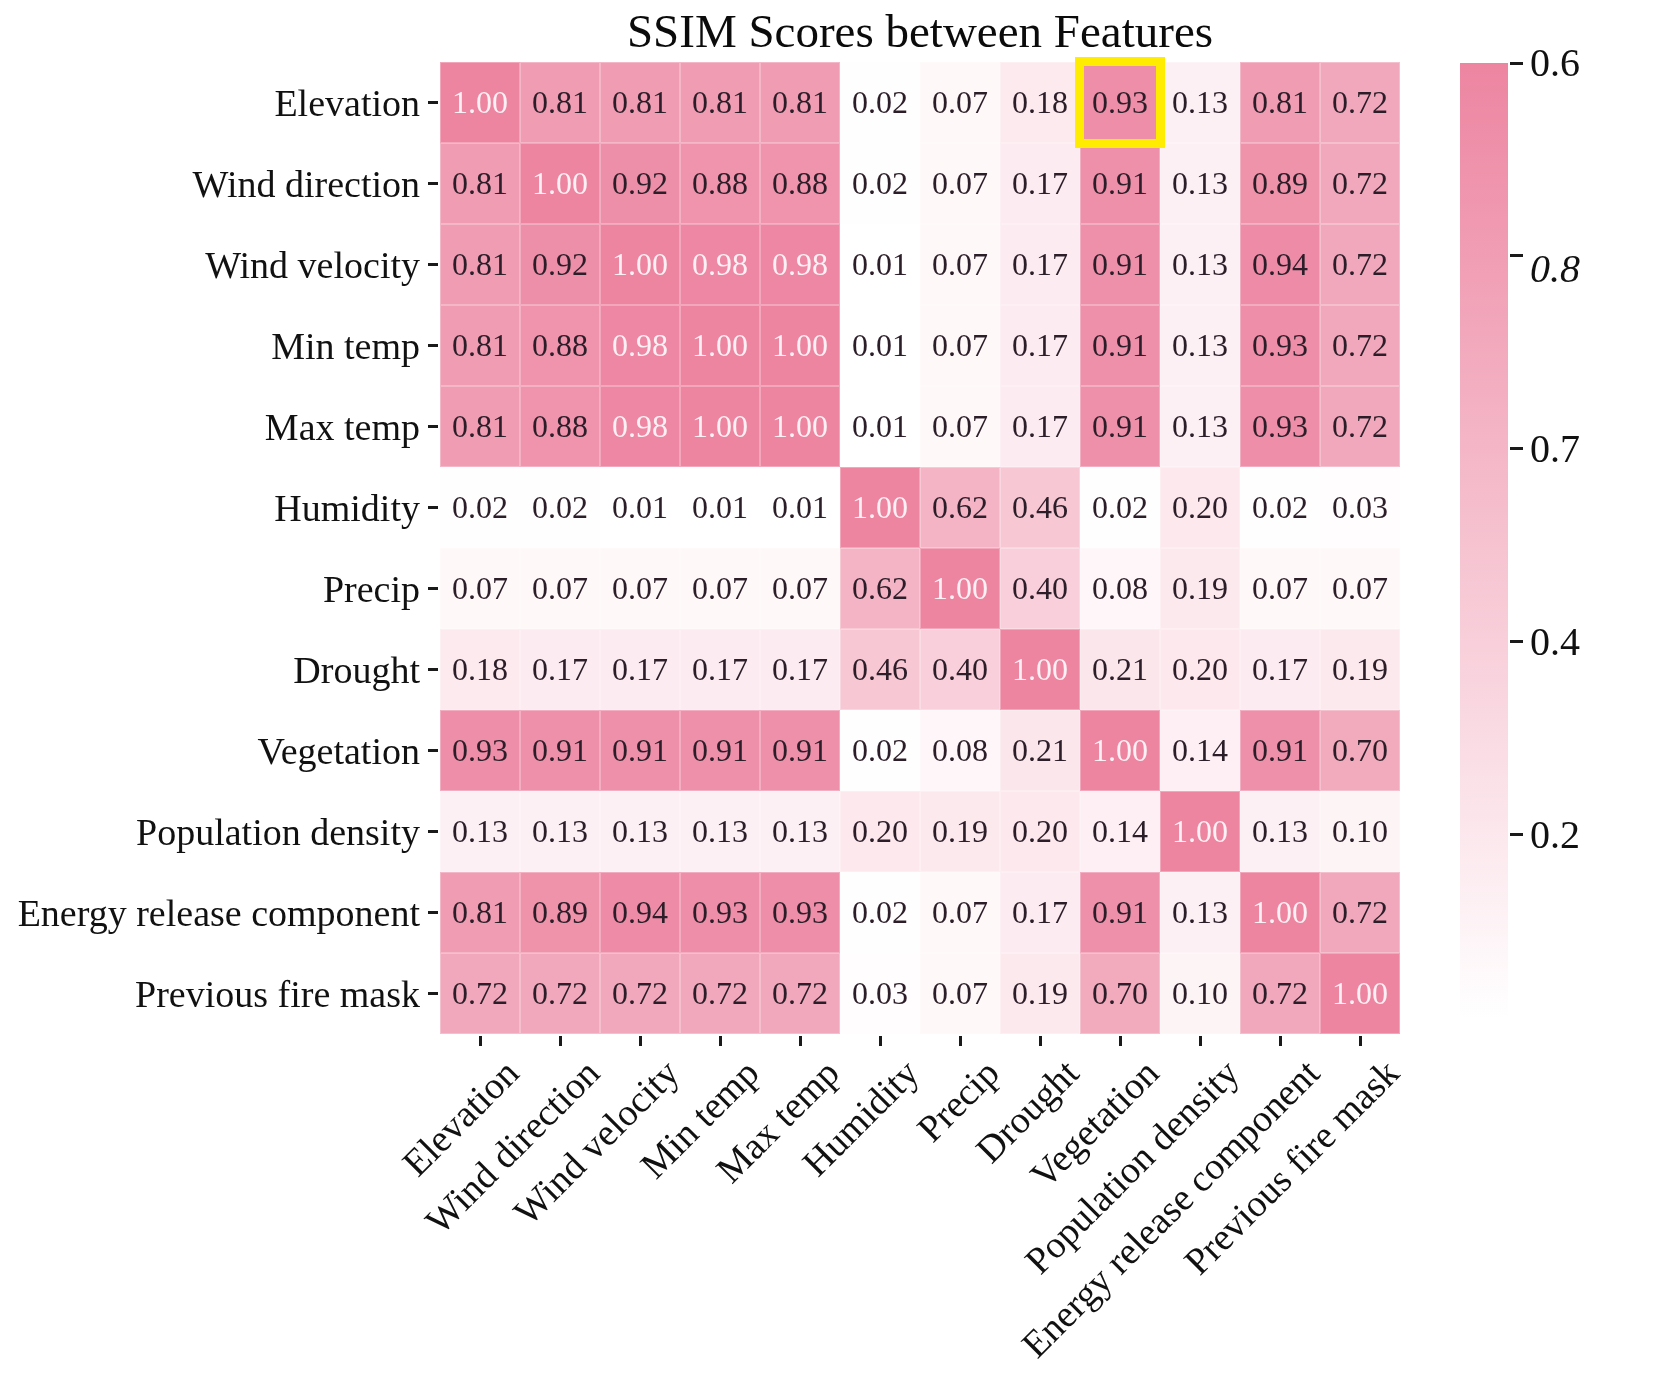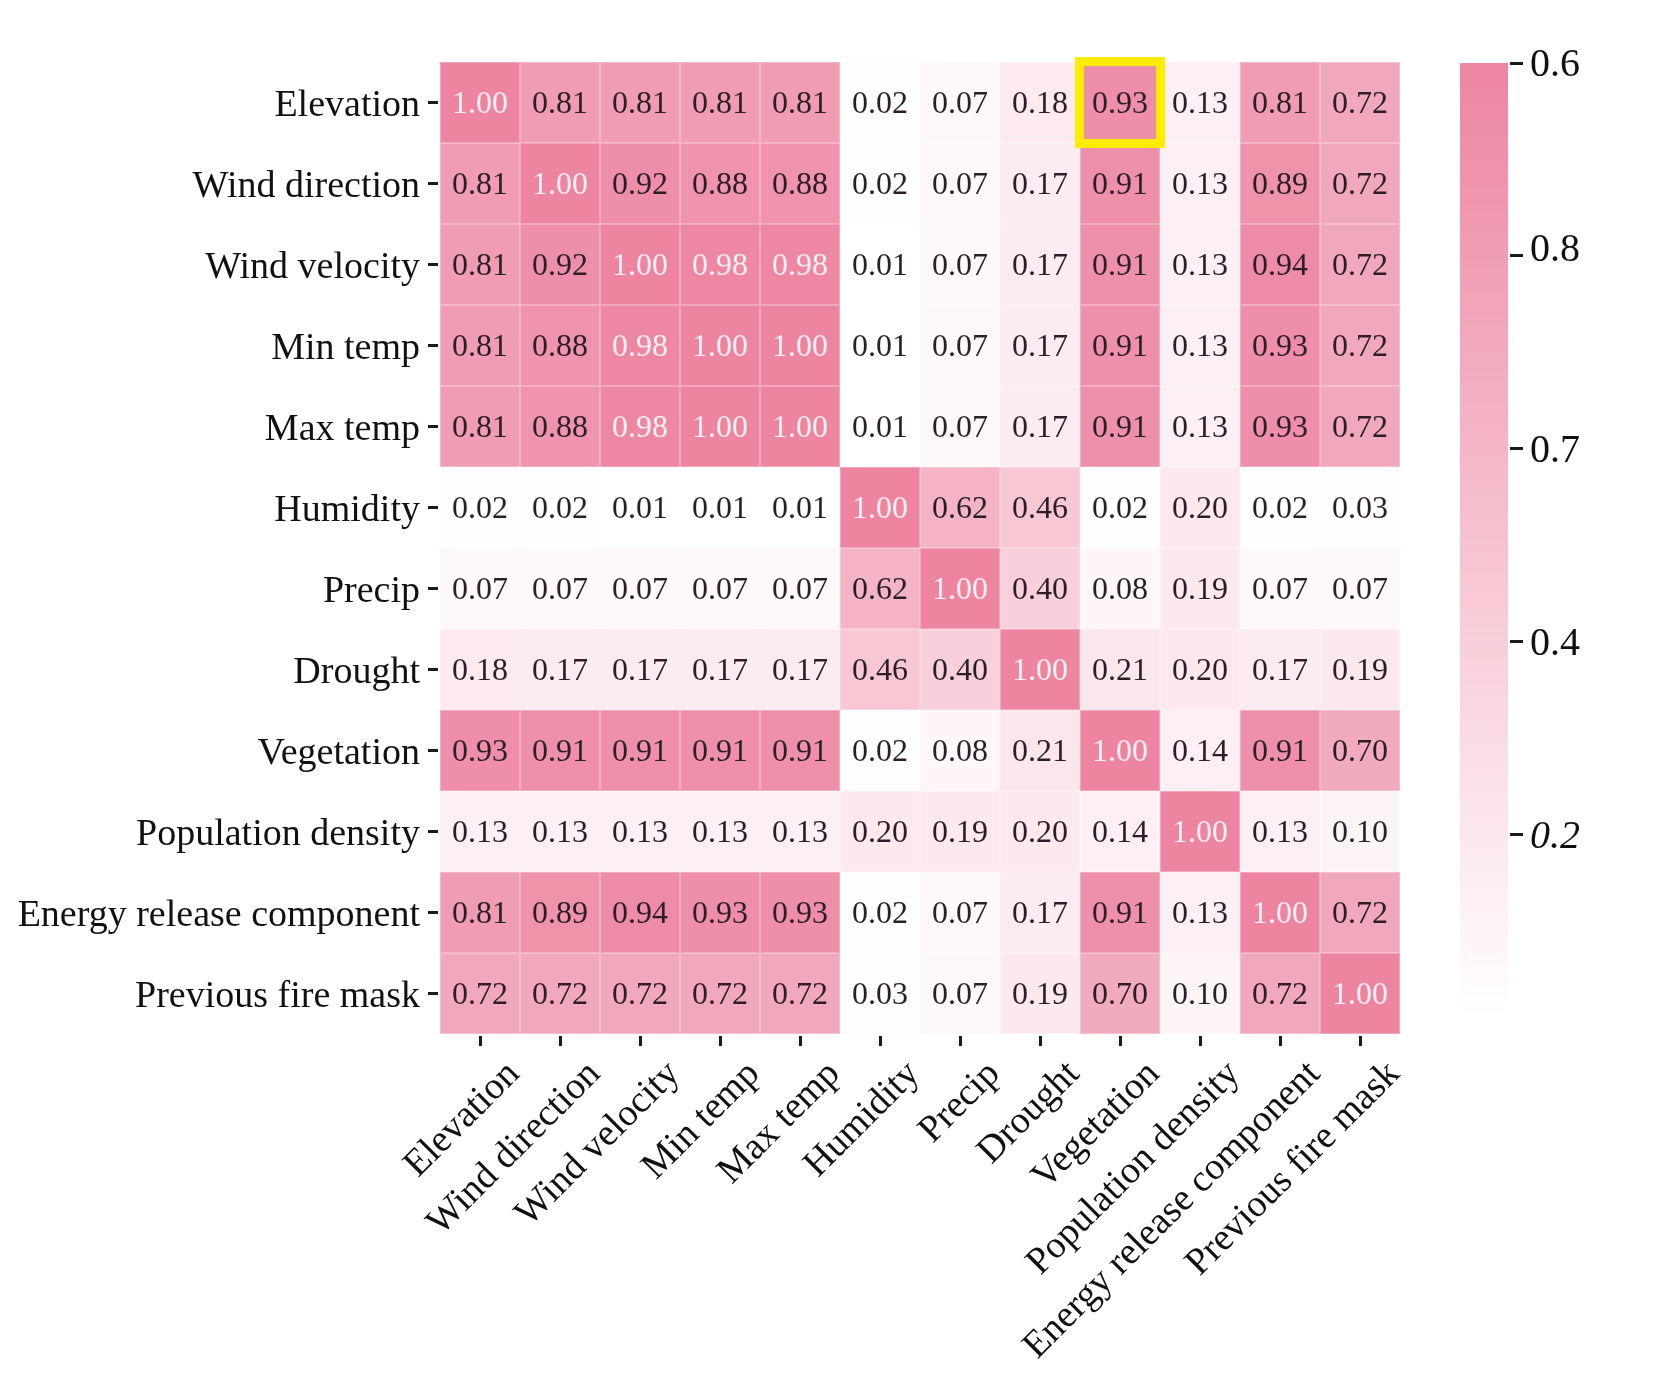--- a/index.html
+++ b/index.html
@@ -75,20 +75,21 @@
     position:absolute;
     border:9px solid #ffec00;
     box-sizing:border-box;
     pointer-events:none;
   }
 </style>
 </head>
 <body>
 
 <div id="fig">
+  <div class="title">SSIM Scores between Features</div>
   <div id="heatmap">
       <div class="cell" style="left: 440px; top: 62px; background: rgb(237, 133, 161); color: rgb(253, 241, 245);">1.00</div>
       <div class="cell" style="left: 520px; top: 62px; background: rgb(240, 156, 179); color: rgb(44, 30, 40);">0.81</div>
       <div class="cell" style="left: 600px; top: 62px; background: rgb(240, 156, 179); color: rgb(44, 30, 40);">0.81</div>
       <div class="cell" style="left: 680px; top: 62px; background: rgb(240, 156, 179); color: rgb(44, 30, 40);">0.81</div>
       <div class="cell" style="left: 760px; top: 62px; background: rgb(240, 156, 179); color: rgb(44, 30, 40);">0.81</div>
       <div class="cell" style="left: 840px; top: 62px; background: rgb(255, 254, 254); color: rgb(44, 30, 40);">0.02</div>
       <div class="cell" style="left: 920px; top: 62px; background: rgb(254, 248, 249); color: rgb(44, 30, 40);">0.07</div>
       <div class="cell" style="left: 1000px; top: 62px; background: rgb(252, 234, 239); color: rgb(44, 30, 40);">0.18</div>
       <div class="cell" style="left: 1080px; top: 62px; background: rgb(238, 142, 168); color: rgb(44, 30, 40);">0.93</div>
@@ -278,22 +279,22 @@
       <div class="xtick" style="left: 1278.5px; top: 1036px;"></div>
       <div class="xlabel" style="right: 363px;">Energy release component</div>
       <div class="xtick" style="left: 1358.5px; top: 1036px;"></div>
       <div class="xlabel" style="right: 283px;">Previous fire mask</div>
     </div>
   <div class="colorbar" id="colorbar" style="background: linear-gradient(rgb(237, 133, 161) 0%, rgb(255, 255, 255) 100%);"></div>
   <div id="cbticks">
       <div class="cbtick" style="top: 61.5px;"></div>
       <div class="cblabel" style="top: 41px;">0.6</div>
       <div class="cbtick" style="top: 254.429px;"></div>
-      <div class="cblabel" style="top: 226px;">0.8</div>
+      <div class="cblabel" style="top: 247px; font-style: italic;">0.8</div>
       <div class="cbtick" style="top: 447.359px;"></div>
       <div class="cblabel" style="top: 426.859px;">0.7</div>
       <div class="cbtick" style="top: 640.288px;"></div>
       <div class="cblabel" style="top: 619.788px;">0.4</div>
       <div class="cbtick" style="top: 833.217px;"></div>
-      <div class="cblabel" style="top: 812.717px; font-style: italic;">0.2</div>
+      <div class="cblabel" style="top: 812.717px;">0.2</div>
     </div>
   <div class="highlight" id="hl" style="left: 1075px; top: 57px; width: 90px; height: 91px; border-color: rgb(255, 236, 0);"></div>
 </div>
 
 </body></html>

